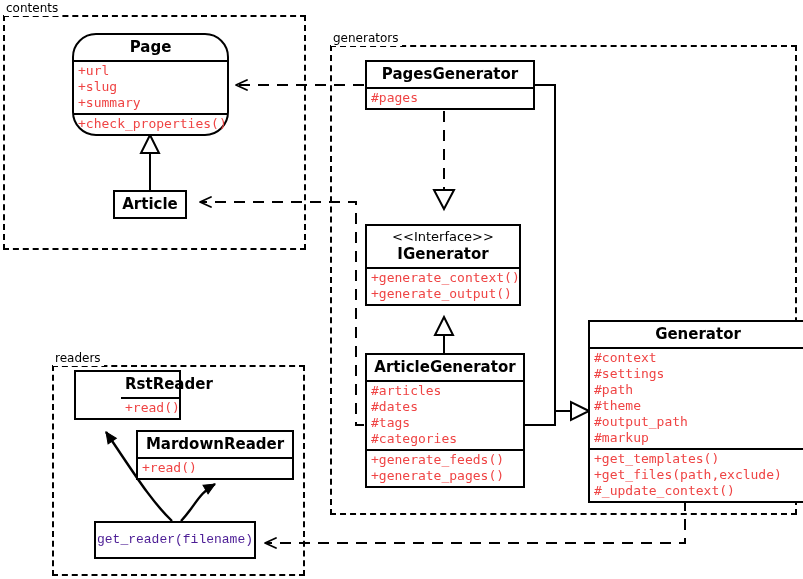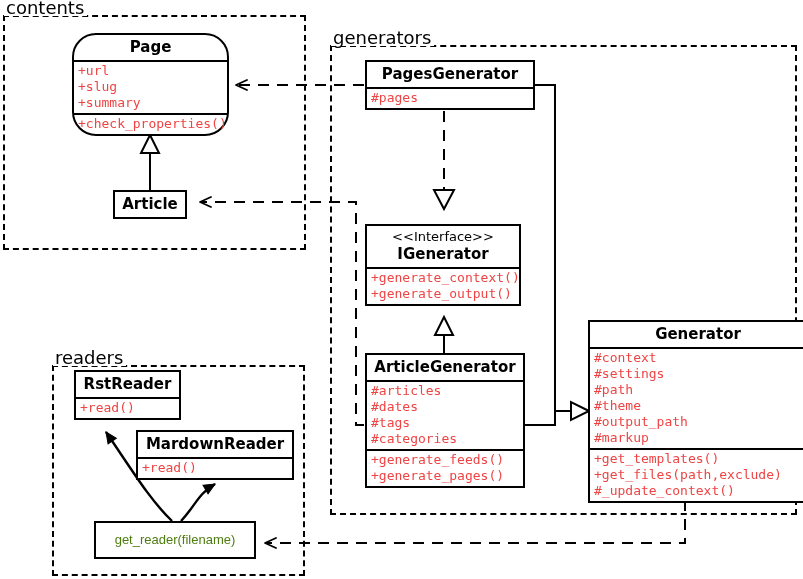--- a/index.html
+++ b/index.html
@@ -28,21 +28,21 @@
   
   .pkg {
     position: absolute;
     border: 2px dashed #000000;
     box-sizing: border-box;
     background: transparent;
   }
   .pkg-label {
     position: absolute;
     font-family: "DejaVu Sans", sans-serif;
-    font-size: 18px;
+    font-size: 12px;
     color: #000000;
     background: #ffffff;
     padding: 0 3px 0 2px;
     line-height: 16px;
     white-space: nowrap;
   }
   
   .cls {
     position: absolute;
     border: 2px solid #000000;
@@ -81,23 +81,23 @@
   .plain-box {
     position: absolute;
     border: 2px solid #000000;
     background: #ffffff;
     box-sizing: border-box;
     display: flex;
     align-items: center;
     justify-content: center;
   }
   .plain-box .plain-label {
-    font-family: Liberation Sans, sans-serif;
+    font-family: Liberation Mono, monospace;
     font-size: 13px;
-    color: #4d7c0f;
+    color: #4c1d95;
     line-height: 16px;
     white-space: nowrap;
   }
 </style>
 </head>
 <body>
 
 <div id="canvas">
 
   <div class="pkg" style="left:3px; top:15px; width:303px; height:235px;"></div>
@@ -222,21 +222,21 @@
       <div class="member">#output_path</div>
       <div class="member">#markup</div>
     </div>
     <div class="divider cmp">
       <div class="member">+get_templates()</div>
       <div class="member">+get_files(path,exclude)</div>
       <div class="member">#_update_context()</div>
     </div>
   </div>
 
-  <div class="cls" style="left:74px; top:370px; width:107px;">
+  <div class="cls" style="left:74px; top:370px; width:107px;padding-left:45px;">
     <div class="name-cmp">RstReader</div>
     <div class="divider cmp">
       <div class="member">+read()</div>
     </div>
   </div>
 
   <div class="cls" style="left:136px; top:430px; width:158px;">
     <div class="name-cmp">MardownReader</div>
     <div class="divider cmp">
       <div class="member">+read()</div>

